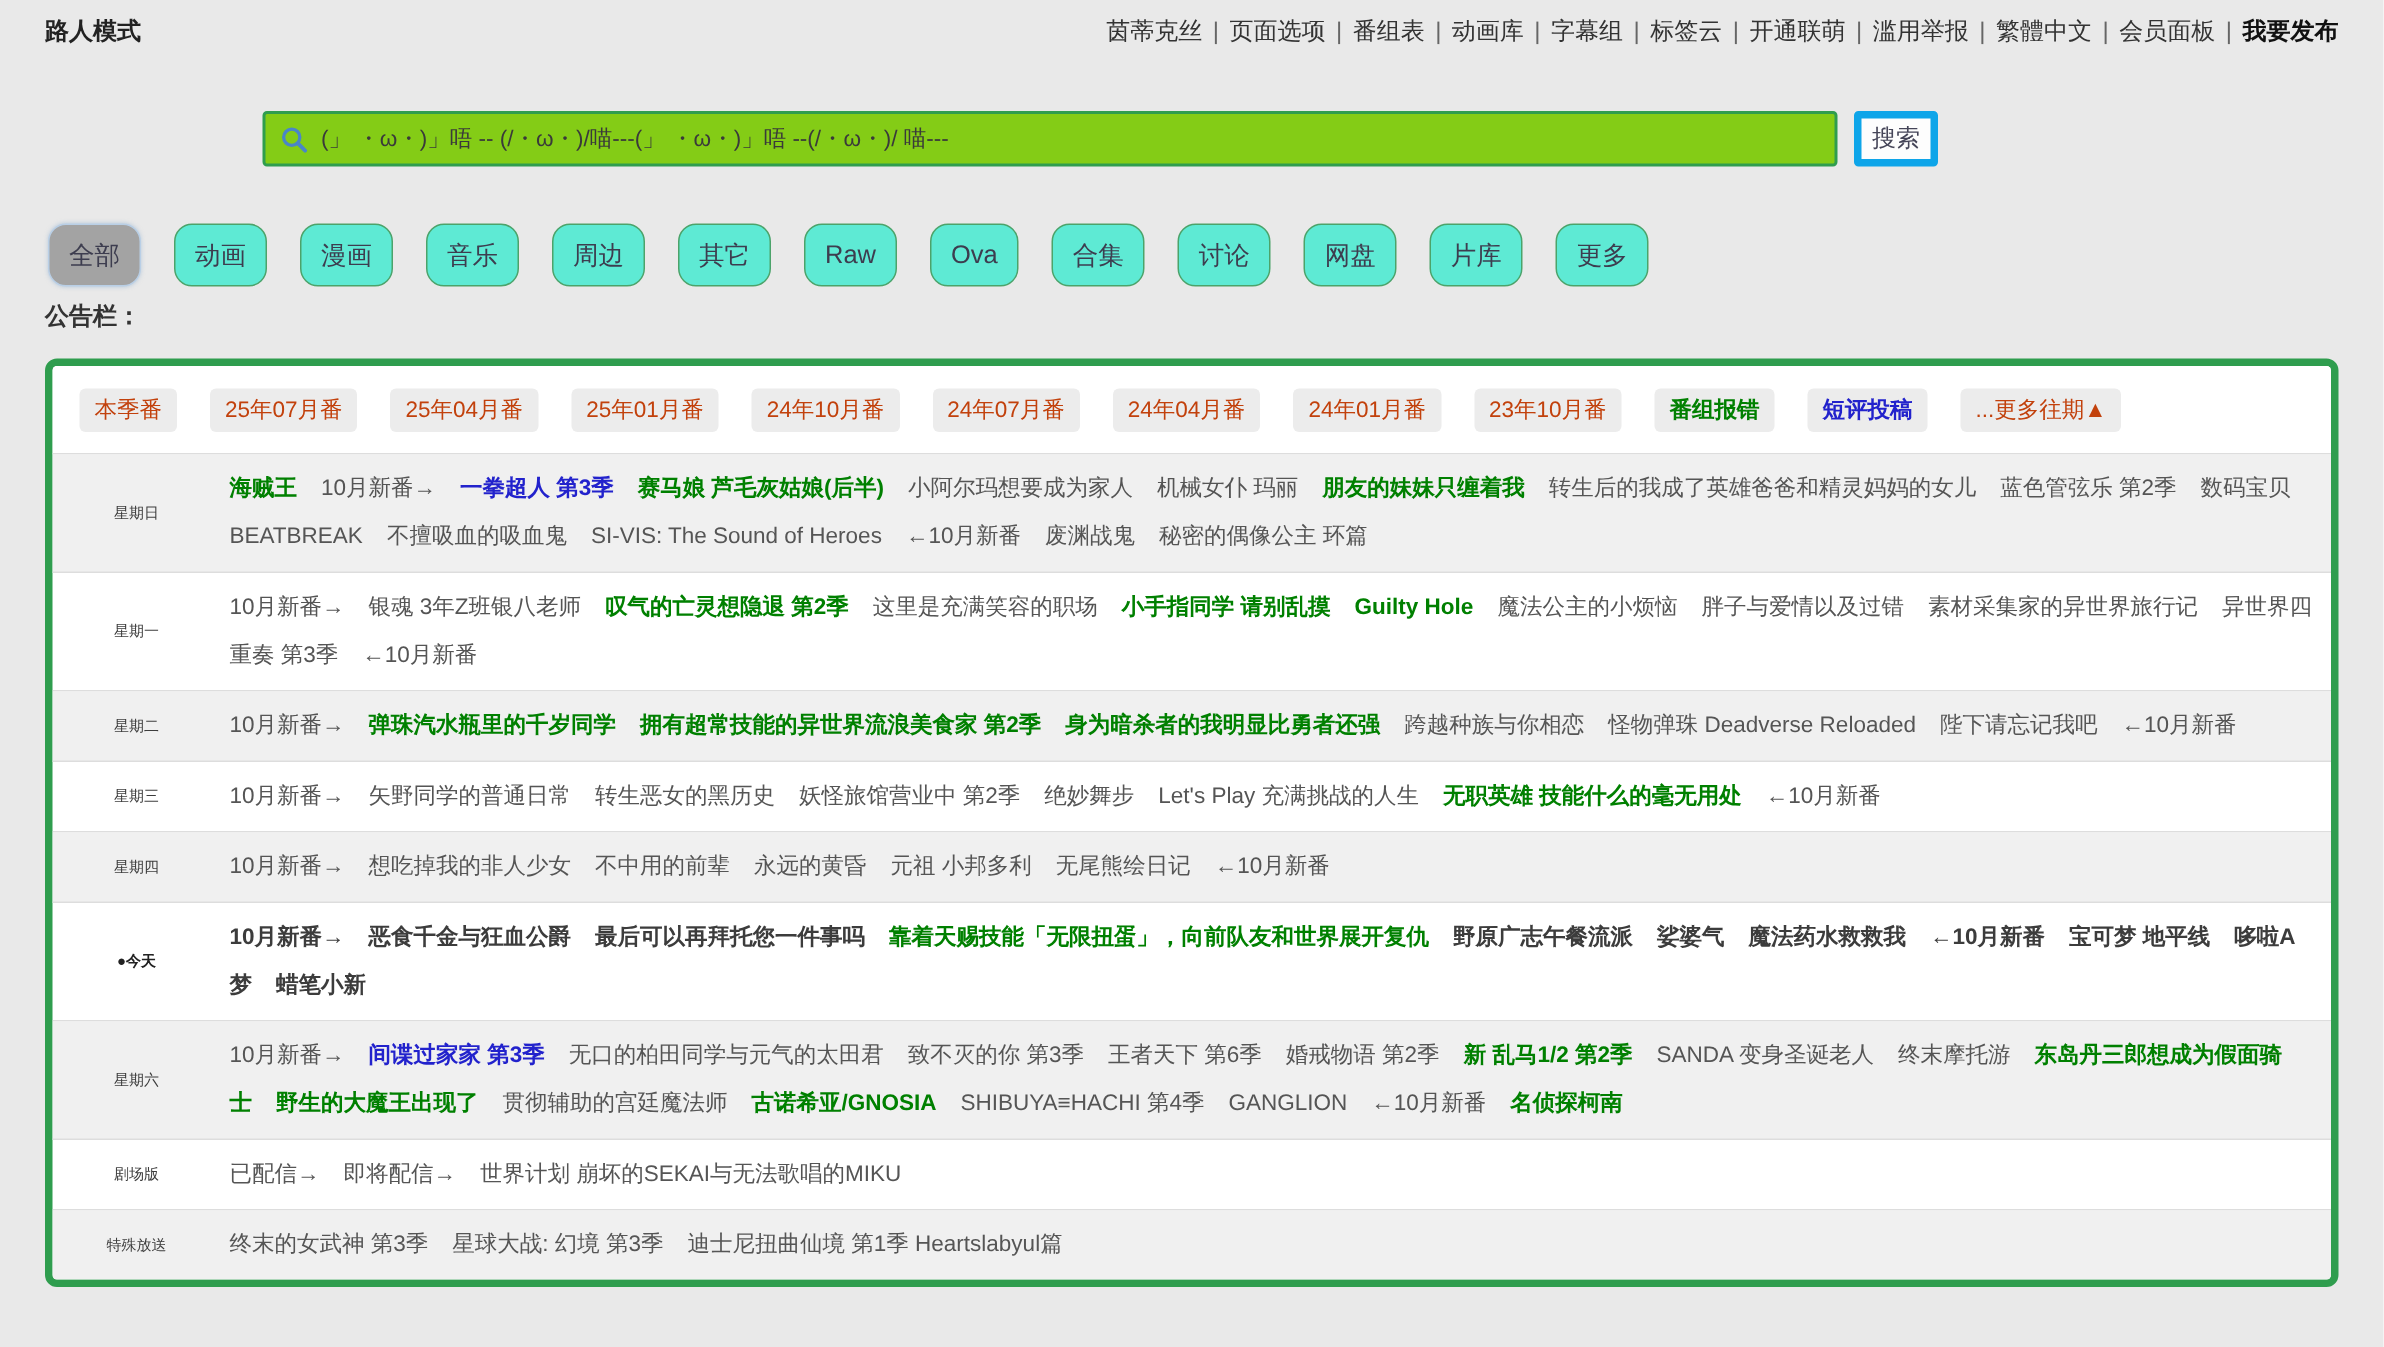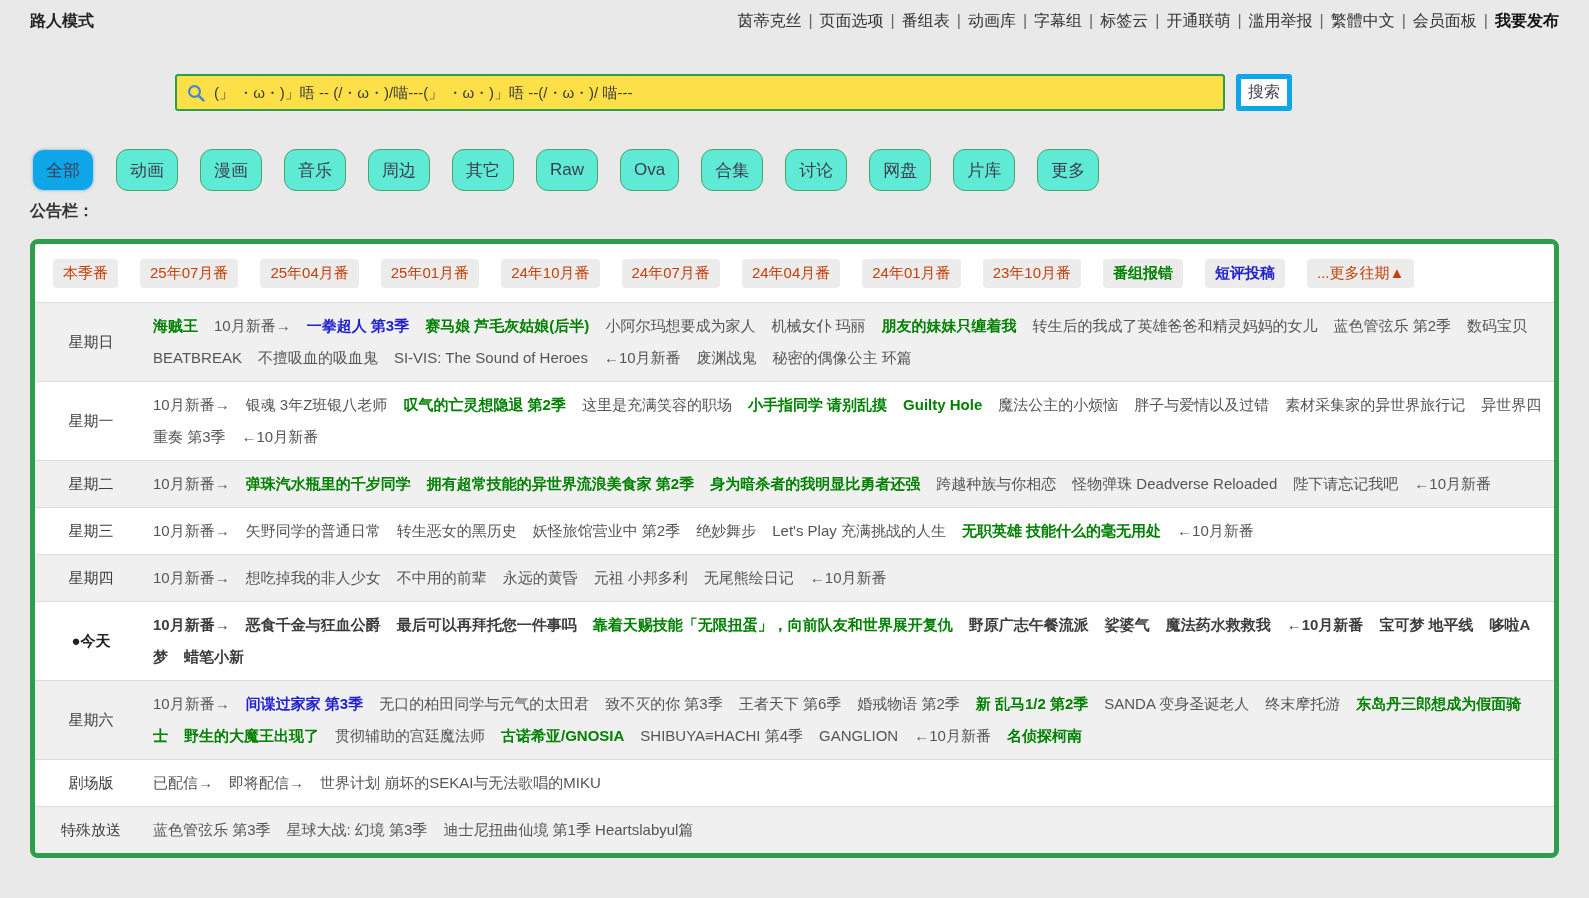--- a/index.html
+++ b/index.html
@@ -18,21 +18,21 @@
   }
   .mode-label { font-weight:bold; color:#222; }
   .toplinks { color:#555; }
   .toplinks .toplink { color:#333; }
   .toplinks .toplink.strong { font-weight:bold; color:#111; }
   .toplinks .sep { margin:0 7px; color:#666; }
 
   
   .search-row { margin:42px 0 0 175px; display:flex; align-items:stretch; }
   .search-box {
-    width:1050px; height:37px; background:#fde047;
+    width:1050px; height:37px; background:#84cc16;
     border:2px solid #2f9d4e; border-radius:3px;
     display:flex; align-items:center; padding:0 10px;
   }
   .search-box svg { flex:0 0 auto; margin-right:9px; }
   .search-input {
     border:none; outline:none; flex:1; font-size:15px;
     font-family:"Liberation Sans","DejaVu Sans",sans-serif; color:#333; background:transparent;
   }
   .search-input::placeholder { color:#3a3a3a; opacity:1; }
   .search-btn {
@@ -43,21 +43,21 @@
   }
 
   
   .pills { margin:38px 0 0 32px; display:flex; gap:22px; }
   .pill {
     min-width:54px; height:42px; padding:0 13px;
     display:flex; align-items:center; justify-content:center;
     background:#5eead4; border:1px solid #4ca36a; border-radius:12px;
     font-size:17px; color:#3d3d4f; cursor:pointer;
   }
-  .pill.active { border-color:#b9cfe6; background:#0ea5e9; box-shadow:0 0 3px rgba(150,180,210,.6); }
+  .pill.active { border-color:#b9cfe6; background:#a3a3a3; box-shadow:0 0 3px rgba(150,180,210,.6); }
 
   
   .announce { margin:10px 0 0 30px; font-size:16px; display:flex; align-items:center; }
   .announce-label { font-weight:bold; color:#333; }
   .announce-item { margin-left:14px; color:#555; }
   .announce-item .radio-icon { color:#555; margin-right:5px; font-size:14px; }
   .announce-item.red { color:#dc0000; font-weight:bold; }
 
   
   .sched {
@@ -75,21 +75,21 @@
     color:#c2410c; cursor:pointer; white-space:nowrap;
   }
   .sched-tab.green { color:#008000; font-weight:bold; }
   .sched-tab.blue  { color:#2222cc; font-weight:bold; }
 
   .sched-row { display:flex; border-bottom:1px solid #ddd; }
   .rows .sched-row:nth-child(odd) { background:#f0f0f0; }
   .sched-row:last-child { border-bottom:none; }
   .day-cell {
     flex:0 0 112px; display:flex; align-items:center; justify-content:center;
-    font-size:15px; color:#3c3c3c;
+    font-size:10px; color:#3c3c3c;
   }
   .items-cell {
     flex:1; padding:7px 12px 7px 6px; font-size:15px;
     line-height:32px; color:#555;
   }
   .item { margin-right:16px; }
   .item.p { color:#555; }
   .item.g { color:#008000; font-weight:bold; }
   .item.b { color:#2222cc; font-weight:bold; }
   .sched-row.today .day-cell { font-weight:bold; color:#222; }
@@ -178,16 +178,16 @@
       <div class="sched-row">
         <div class="day-cell">星期六</div>
         <div class="items-cell"><a class="item p">10月新番→</a><a class="item b">间谍过家家 第3季</a><a class="item p">无口的柏田同学与元气的太田君</a><a class="item p">致不灭的你 第3季</a><a class="item p">王者天下 第6季</a><a class="item p">婚戒物语 第2季</a><a class="item g">新 乱马1/2 第2季</a><a class="item p">SANDA 变身圣诞老人</a><a class="item p">终末摩托游</a><a class="item g">东岛丹三郎想成为假面骑士</a><a class="item g">野生的大魔王出现了</a><a class="item p">贯彻辅助的宫廷魔法师</a><a class="item g">古诺希亚/GNOSIA</a><a class="item p">SHIBUYA≡HACHI 第4季</a><a class="item p">GANGLION</a><a class="item p">←10月新番</a><a class="item g">名侦探柯南</a></div>
       </div>
       <div class="sched-row">
         <div class="day-cell">剧场版</div>
         <div class="items-cell"><a class="item p">已配信→</a><a class="item p">即将配信→</a><a class="item p">世界计划 崩坏的SEKAI与无法歌唱的MIKU</a></div>
       </div>
       <div class="sched-row">
         <div class="day-cell">特殊放送</div>
-        <div class="items-cell"><a class="item p">蓝色管弦乐 第3季</a><a class="item p">星球大战: 幻境 第3季</a><a class="item p">迪士尼扭曲仙境 第1季 Heartslabyul篇</a></div>
+        <div class="items-cell"><a class="item p">终末的女武神 第3季</a><a class="item p">星球大战: 幻境 第3季</a><a class="item p">迪士尼扭曲仙境 第1季 Heartslabyul篇</a></div>
       </div>
     </div>
 </div>
 
 </body></html>

